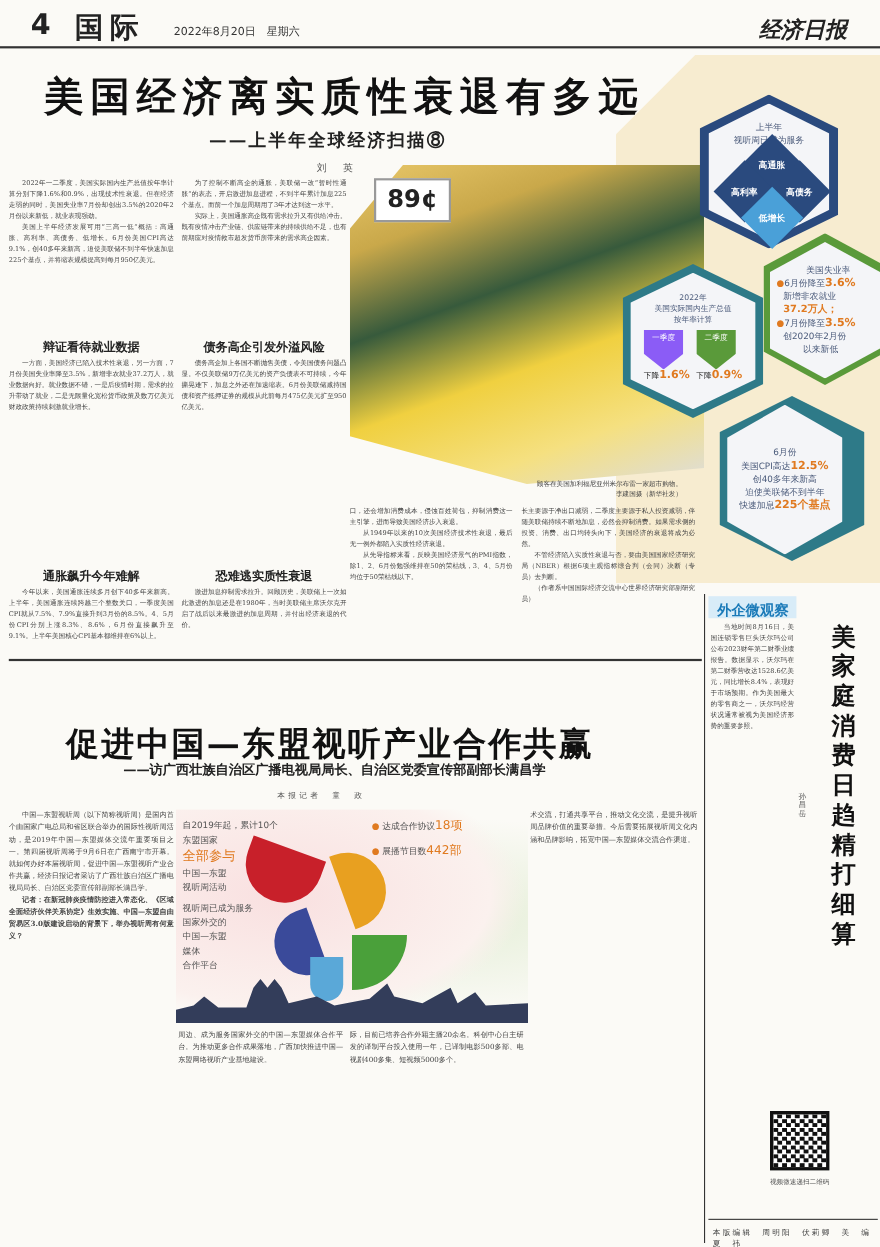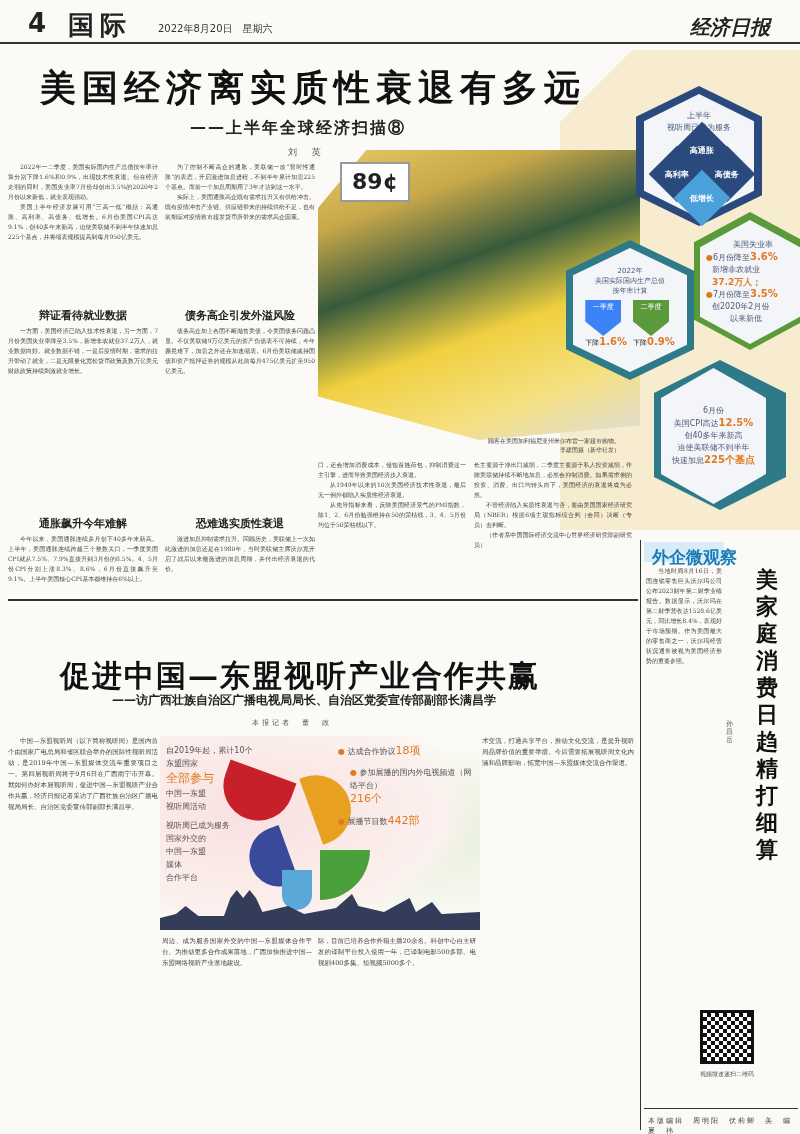--- a/index.html
+++ b/index.html
@@ -25,21 +25,21 @@
 .info-t{font-size:8px;color:#4a5a7a;line-height:12px}
 .orange{color:#e07a20;font-weight:bold}
 .rule{background:#333}
 .h2{left:60px;top:656px;font-size:30px;font-family:"DejaVu Serif",serif;font-weight:bold;color:#111;letter-spacing:2px}
 .sub2{left:112px;top:692px;font-size:12px;color:#222;font-weight:bold}
 .byline2{left:252px;top:718px;font-size:7px;color:#555;letter-spacing:3px}
 .graphic2{left:160px;top:736px;width:320px;height:196px;background:radial-gradient(ellipse at 30% 40%,#f9e0e0,#fbf1ee 60%,transparent 70%),radial-gradient(ellipse at 80% 50%,#e6efd9,transparent 65%);}
 .skyline{left:160px;top:890px;width:320px;height:40px;background:#333d5a;clip-path:polygon(0 70%,5% 60%,8% 40%,12% 65%,20% 65%,22% 20%,24% 0,26% 20%,28% 0,30% 20%,32% 55%,40% 40%,45% 60%,55% 45%,60% 10%,62% 40%,70% 55%,78% 20%,80% 55%,85% 30%,88% 60%,100% 55%,100% 100%,0 100%)}
 .g2-text{font-size:8px;color:#555;line-height:13px}
 .g2-big{font-size:11px;color:#e07a20;font-weight:normal}
-.side-title{left:652px;top:546px;font-size:17px;font-weight:bold;color:#1a7ab8}
+.side-title{left:652px;top:546px;font-size:13px;font-weight:bold;color:#1a7ab8}
 .vert{left:752px;top:566px;width:30px;font-size:22px;font-weight:bold;line-height:27px;text-align:center;color:#111}
 .vauthor{left:726px;top:720px;width:10px;font-size:7px;line-height:8px;color:#666}
 .qr{left:700px;top:1010px;width:54px;height:54px;background:repeating-conic-gradient(#111 0 25%,#fff 0 50%) 0 0/8px 8px;border:3px solid #111}
 .qr-cap{left:700px;top:1070px;font-size:6px;color:#555}
 .editors{left:648px;top:1116px;font-size:7px;color:#444;letter-spacing:2px}
 </style>
 </head>
 <body>
 
 <div class="abs masthead"></div>
@@ -117,21 +117,21 @@
     <span>低增长</span>
   </div>
 
 <div class="hex" style="left:566px;top:240px;width:128px;height:140px;background:#2e7a88"></div>
 <div class="hex-inner" style="left:573px;top:248px;width:114px;height:124px;justify-content:flex-start;padding-top:18px">
   <div class="info-t" style="white-space:pre-line;font-size:7px;line-height:10px">2022年
 美国实际国内生产总值
 按年率计算</div>
   <div style="display:flex;gap:6px;margin-top:4px">
     <div style="text-align:center">
-      <div style="width:36px;height:36px;background:#3b82f6;color:#fff;font-size:7px;padding-top:2px;clip-path:polygon(0 0,100% 0,100% 60%,50% 100%,0 60%)">一季度</div>
+      <div style="width:36px;height:36px;background:#8b5cf6;color:#fff;font-size:7px;padding-top:2px;clip-path:polygon(0 0,100% 0,100% 60%,50% 100%,0 60%)">一季度</div>
       <div style="font-size:7px"><span>下降</span><span class="orange" style="font-size:10px">1.6%</span></div>
     </div>
     <div style="text-align:center">
       <div style="width:36px;height:36px;background:#5a9a3a;color:#fff;font-size:7px;padding-top:2px;clip-path:polygon(0 0,100% 0,100% 60%,50% 100%,0 60%)">二季度</div>
       <div style="font-size:7px"><span>下降</span><span class="orange" style="font-size:10px">0.9%</span></div>
     </div>
   </div>
 </div>
 
 <div class="hex" style="left:694px;top:212px;width:112px;height:138px;background:#5a9a3a"></div>
@@ -155,20 +155,21 @@
 </div>
 
 <div class="abs rule" style="left:8px;top:599px;width:630px;height:2px"></div>
 
 <div class="abs h2">促进中国—东盟视听产业合作共赢</div>
 <div class="abs sub2">——访广西壮族自治区广播电视局局长、自治区党委宣传部副部长满昌学</div>
 <div class="abs byline2">本报记者　童　政</div>
 
 <div class="abs body-col" style="left:8px;top:736px;width:150px;height:390px;font-size:6.5px;line-height:11px">
   <p style="text-indent:12px">中国—东盟视听周（以下简称视听周）是国内首个由国家广电总局和省区联合举办的国际性视听周活动，是2019年中国—东盟媒体交流年重要项目之一。第四届视听周将于9月6日在广西南宁市开幕。就如何办好本届视听周，促进中国—东盟视听产业合作共赢，经济日报记者采访了广西壮族自治区广播电视局局长、自治区党委宣传部副部长满昌学。</p>
+  <p style="text-indent:12px;font-weight:bold">记者：在新冠肺炎疫情防控进入常态化、《区域全面经济伙伴关系协定》生效实施、中国—东盟自由贸易区3.0版建设启动的背景下，举办视听周有何意义？</p>
 </div>
 
 <div class="abs graphic2"></div>
 <div class="abs" style="left:166px;top:744px;width:96px">
   <div class="g2-text">自2019年起，累计10个</div>
   <div class="g2-text">东盟国家</div>
   <div class="g2-big" style="font-size:12px">全部参与</div>
   <div class="g2-text">中国—东盟</div>
   <div class="g2-text">视听周活动</div>
   <div style="height:6px"></div>
@@ -180,21 +181,20 @@
 </div>
 
 <div class="abs" style="left:220px;top:770px;width:70px;height:50px;background:#c8202a;border-radius:0 0 60px 60px;transform:rotate(20deg)"></div>
 <div class="abs" style="left:310px;top:770px;width:40px;height:70px;background:#e8a020;border-radius:0 60px 60px 0;transform:rotate(-20deg)"></div>
 <div class="abs" style="left:250px;top:830px;width:40px;height:60px;background:#3a4a9a;border-radius:60px 0 0 60px;transform:rotate(-20deg)"></div>
 <div class="abs" style="left:320px;top:850px;width:50px;height:50px;background:#4aa03a;border-radius:0 0 60px 0"></div>
 <div class="abs" style="left:282px;top:870px;width:30px;height:40px;background:#5aa8d8;border-radius:0 0 30px 30px"></div>
 
 <div class="abs" style="left:338px;top:744px;width:140px">
   <div class="g2-text" style="margin-bottom:8px"><span class="orange">●</span> <span>达成合作协议</span><span class="g2-big">18项</span></div>
-  <div class="g2-text" style="margin-bottom:8px;padding-left:12px"><span class="orange">●</span> <span>参加展播的国内外电视频道（网络平台）</span><br><span class="g2-big">216个</span></div>
   <div class="g2-text"><span class="orange">●</span> <span>展播节目数</span><span class="g2-big">442部</span></div>
 </div>
 <div class="abs skyline"></div>
 
 <div class="abs body-col" style="left:162px;top:936px;width:150px;height:190px;font-size:6.5px;line-height:11px">
   <p>周边、成为服务国家外交的中国—东盟媒体合作平台。为推动更多合作成果落地，广西加快推进中国—东盟网络视听产业基地建设。</p>
 </div>
 <div class="abs body-col" style="left:318px;top:936px;width:158px;height:190px;font-size:6.5px;line-height:11px">
   <p>际，目前已培养合作外籍主播20余名。科创中心自主研发的译制平台投入使用一年，已译制电影500多部、电视剧400多集、短视频5000多个。</p>
 </div>

